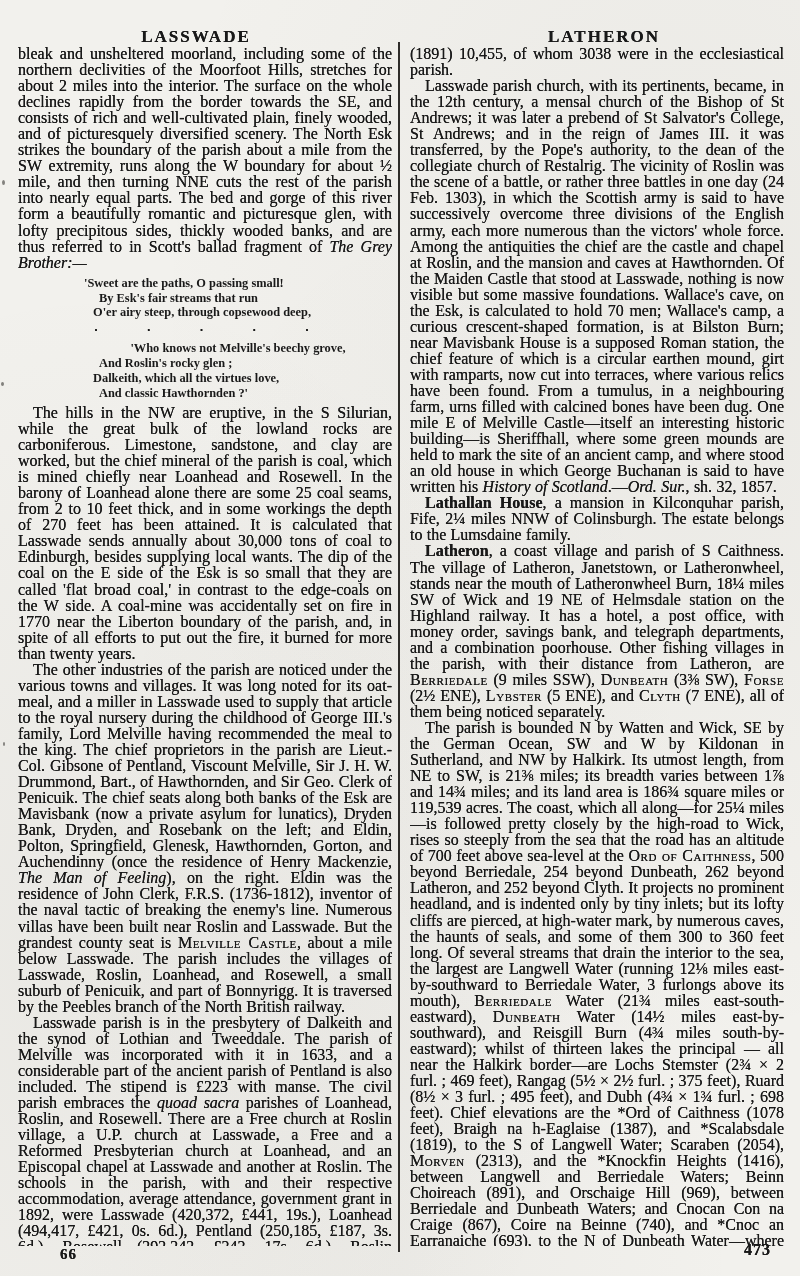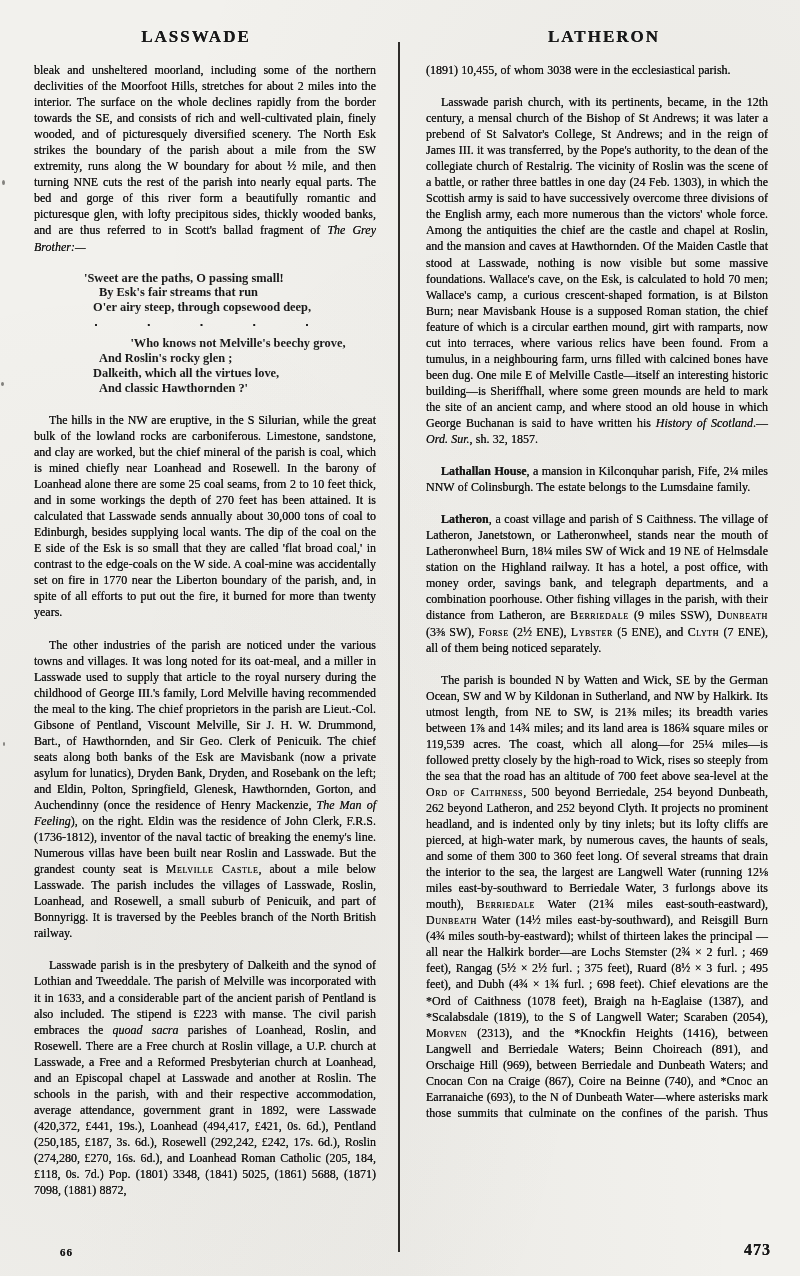--- a/index.html
+++ b/index.html
@@ -17,31 +17,31 @@
   }
   .page{position:absolute;inset:0;}
   .running-heads{position:absolute;top:10px;left:0;right:0;height:26px;}
   .head{position:absolute;font-weight:bold;font-size:17px;letter-spacing:2px;top:17px;}
   .head-left{left:0;width:392px;text-align:center;}
   .head-right{left:408px;width:392px;text-align:center;}
   .divider{position:absolute;left:398px;top:42px;width:2px;height:1210px;background:#2e2c29;}
   .column{position:absolute;top:46px;height:1200px;width:374px;overflow:hidden;}
   .col-left{left:18px;}
   .col-right{left:410px;}
-  .para{margin:16px;text-align:justify;font-size:12px;line-height:16.05px;word-spacing:0.3px;}
+  .para{margin:0;text-align:justify;font-size:16px;line-height:16.05px;word-spacing:0.3px;}
   .para.indent{text-indent:15px;}
   .para.justify-last{text-align-last:justify;}
   .italic{font-style:italic;}
   .bold{font-weight:bold;}
   .smallcaps{font-variant:small-caps;letter-spacing:0.6px;}
   .verse{margin:5px 0 4px 66px;font-size:12.4px;line-height:14.9px;font-weight:bold;text-shadow:none;}
   .verse-line{white-space:nowrap;}
   .dots-row{display:flex;justify-content:space-between;width:215px;margin:3px 0 3px 76px;font-weight:bold;font-size:12px;line-height:12px;}
   .page-num{position:absolute;font-weight:bold;}
-  .page-num-left{left:60px;top:1246px;font-size:11px;letter-spacing:1px;}
+  .page-num-left{left:60px;top:1246px;font-size:15px;letter-spacing:1px;}
   .page-num-right{left:744px;top:1241px;font-size:16px;letter-spacing:1px;}
   .speck{position:absolute;background:rgba(40,38,35,0.55);border-radius:50%;}
   .speck1{left:2px;top:180px;width:3px;height:5px;}
   .speck2{left:1px;top:382px;width:3px;height:4px;}
   .speck3{left:3px;top:742px;width:2px;height:4px;}
 </style>
 </head>
 <body>
 
 <div class="page">

